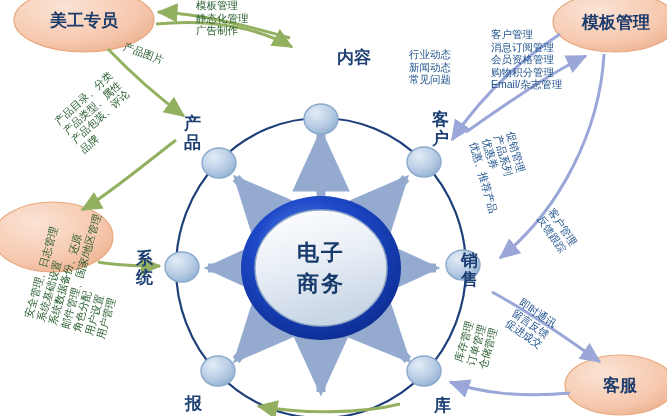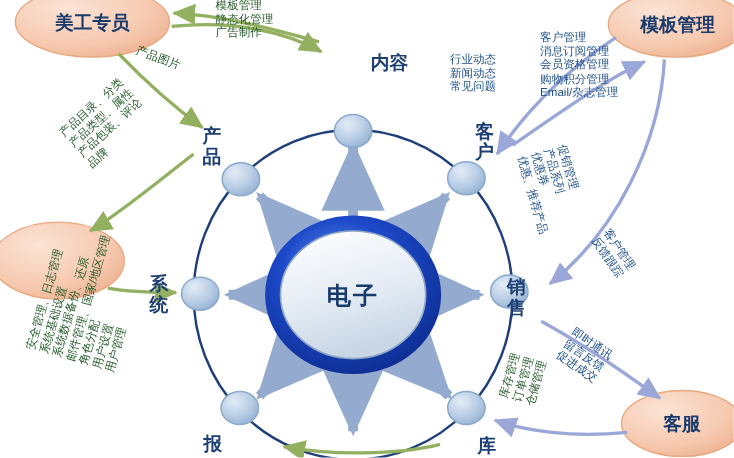--- a/index.html
+++ b/index.html
@@ -123,20 +123,21 @@
       <path d="M492,292 C540,318 580,348 600,362" stroke="#9aa7d8" marker-end="url(#ah-lilac)"></path>
 
       <path d="M570,393 C520,398 478,392 450,382" stroke="#9aa7d8" marker-end="url(#ah-lilac)"></path>
 
       <path d="M400,404 C360,414 300,414 258,406" stroke="#93b060" marker-end="url(#ah-green)"></path>
     </g>
   </svg>
 
   <div class="hub-text" style="left:281px;top:220px;width:80px;height:96px;font-size:22px;line-height:31px;">
     <span>电子</span>
+    <span>商务</span>
   </div>
 
   <div class="ellipse-label" style="left:24px;top:6px;width:120px;height:28px;font-size:17px;">
     <span>美工专员</span>
   </div>
   <div class="ellipse-label" style="left:557px;top:8px;width:118px;height:28px;font-size:17px;">
     <span>模板管理</span>
   </div>
   <div class="ellipse-label" style="left:568px;top:372px;width:104px;height:26px;font-size:17px;">
     <span>客服</span>

